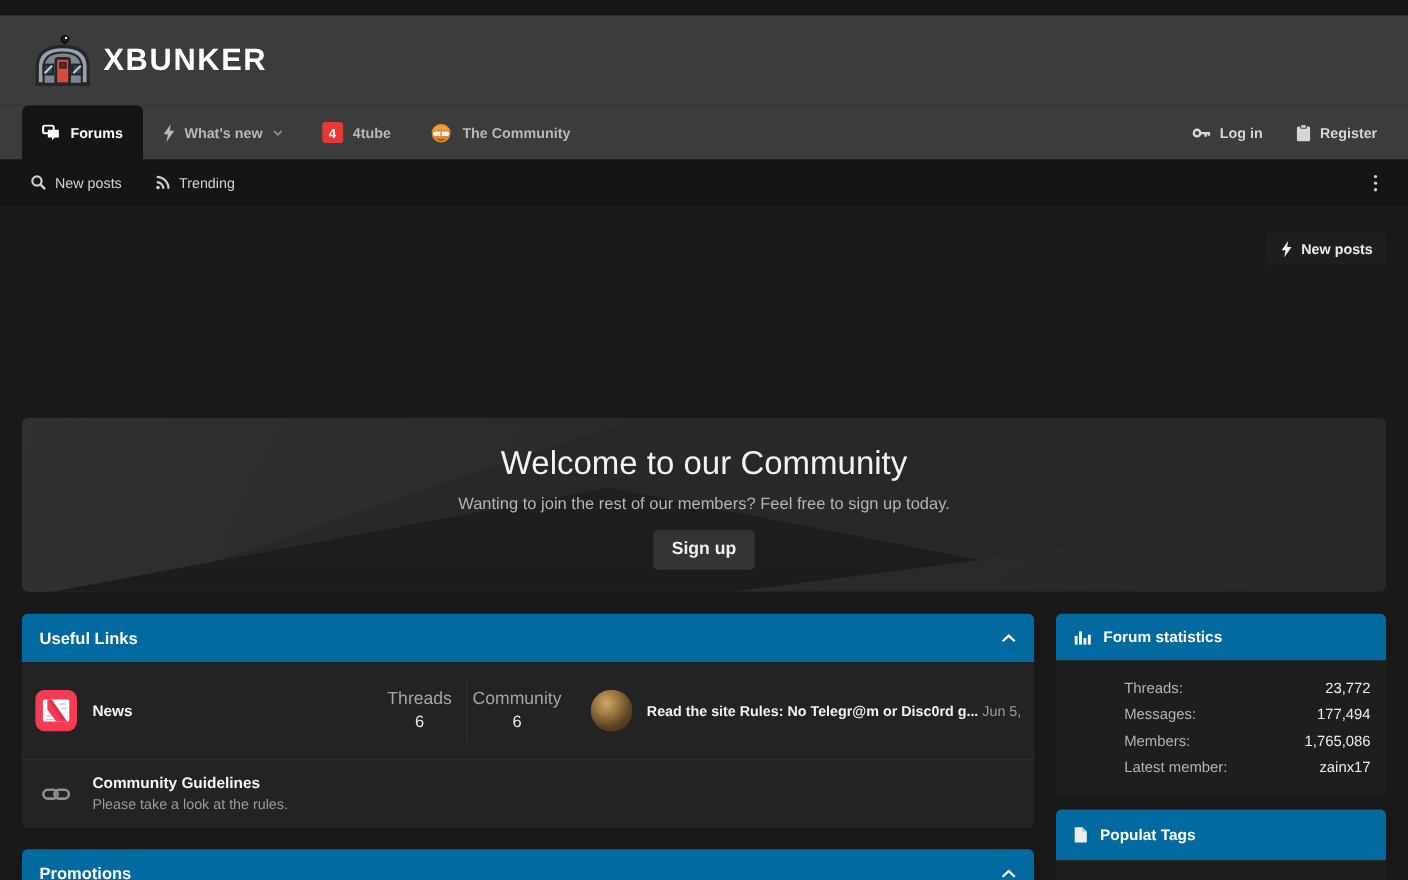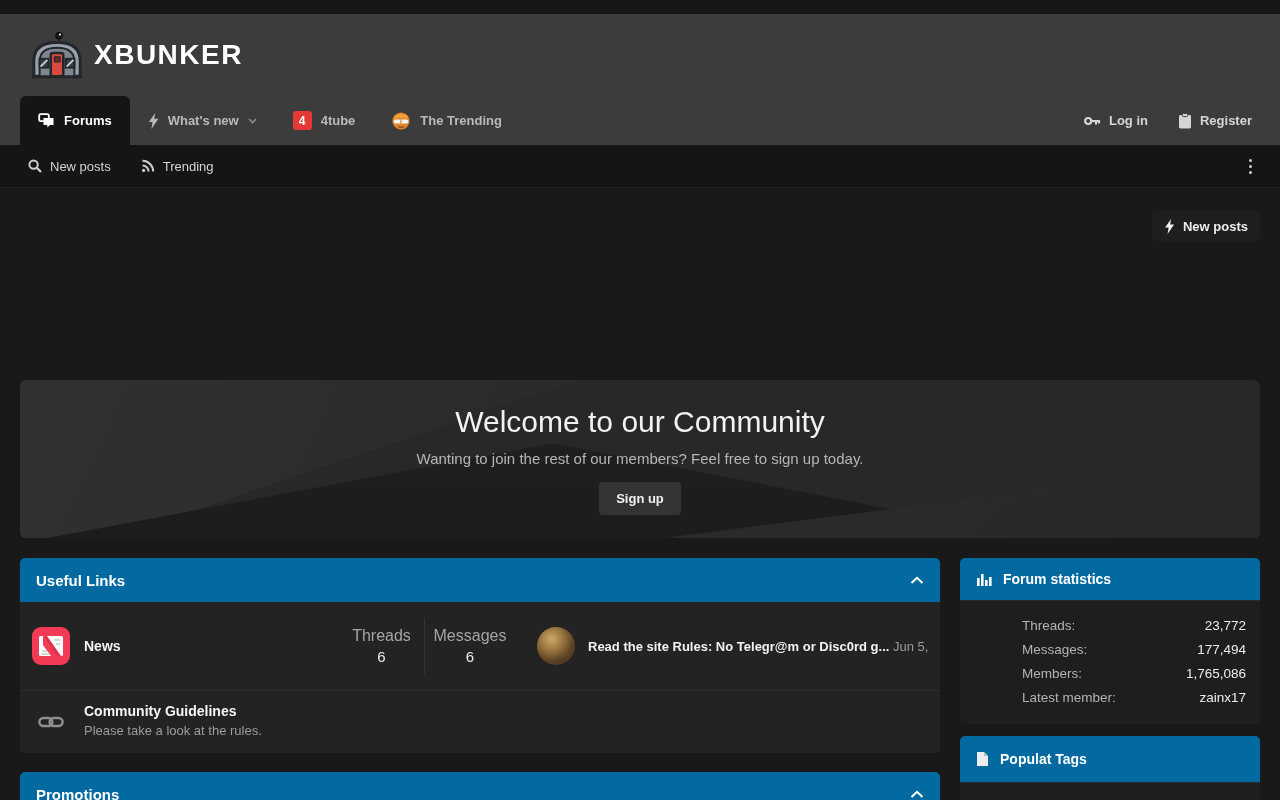--- a/index.html
+++ b/index.html
@@ -47,21 +47,21 @@
   .shape-a { background:linear-gradient(115deg,#313131,#262626 70%);
              clip-path:polygon(0 0, 45% 0, 0 120%); }
   .shape-b { background:linear-gradient(180deg,#212121,#1c1c1c);
              clip-path:polygon(43% 40%, 92% 115%, -8% 115%); }
   .shape-c { background:linear-gradient(135deg,#2f2f2f,#282828);
              clip-path:polygon(100% 52%, 100% 100%, 52% 100%); }
   .banner-content { position:relative; z-index:2; }
   .banner-title { margin-top:25px; font-size:30px; font-weight:400; color:#f2f2f2; }
   .banner-sub { margin-top:11px; font-size:15px; color:#b5b5b5; }
   .signup-btn { display:inline-block; margin-top:15px; background:#343434; color:#f0f0f0;
-                font-size:13px; font-weight:600; padding:9px 17px; border-radius:4px; cursor:pointer; }
+                font-size:16px; font-weight:600; padding:9px 17px; border-radius:4px; cursor:pointer; }
 
   
   .block-header { background:#0369a1; color:#fff; font-weight:700; display:flex; align-items:center;
                   padding:0 16px; border-radius:5px 5px 0 0; }
   .chev-btn { margin-left:auto; cursor:pointer; display:flex; align-items:center; }
 
   
   .useful { position:absolute; top:558px; left:20px; width:920px; }
   .useful .block-header { height:44px; font-size:15px; }
   .useful-body { background:#232323; border-radius:0 0 5px 5px; }
@@ -159,21 +159,21 @@
     <div class="tab">
       <span>
         <svg width="20" height="20" viewBox="0 0 20 20">
           <circle cx="10" cy="10" r="8.6" fill="#e1862c"></circle>
           <path d="M2 8 q2-5 8-5 q6 0 8 5 l-2-1.2 -2 1 -2-1.4 -2 1.2 -2-1.2 -2 1.4 -2-1z" fill="#f0a03a"></path>
           <rect x="2.6" y="8.6" width="14.8" height="4" rx="2" fill="#f3f3f3"></rect>
           <line x1="10" y1="8.6" x2="10" y2="12.6" stroke="#c9812a" stroke-width="1.2"></line>
           <path d="M7 15.5 q3 1.8 6 0" stroke="#8a4a12" stroke-width="1.2" fill="none"></path>
         </svg>
       </span>
-      <span>The Trending</span>
+      <span>The Community</span>
     </div>
     <div class="nav-right">
       <div class="nav-link">
         <span>
           <svg width="17" height="12" viewBox="0 0 17 12">
             <circle cx="4.2" cy="6" r="3" fill="none" stroke="#d6d6d6" stroke-width="2.2"></circle>
             <path d="M7.2 6 H16 M12 6 v3.4 M15 6 v2.4" stroke="#d6d6d6" stroke-width="2.2"></path>
           </svg>
         </span>
         <span>Log in</span>
@@ -259,21 +259,21 @@
         </div>
         <div class="node-text">
           <div class="node-title">News</div>
         </div>
         <div class="count-col">
           <div class="count-label">Threads</div>
           <div class="count-value">6</div>
         </div>
         <div class="vdiv"></div>
         <div class="count-col" style="flex-basis:90px">
-          <div class="count-label">Messages</div>
+          <div class="count-label">Community</div>
           <div class="count-value">6</div>
         </div>
         <div class="avatar"></div>
         <div class="thread-info">
           <span class="thread-title">Read the site Rules: No Telegr@m or Disc0rd g...</span>
           <span class="thread-date">Jun 5, 2024 · ...</span>
         </div>
       </div>
       <div class="row-divider"></div>
       <div class="node-row2">

